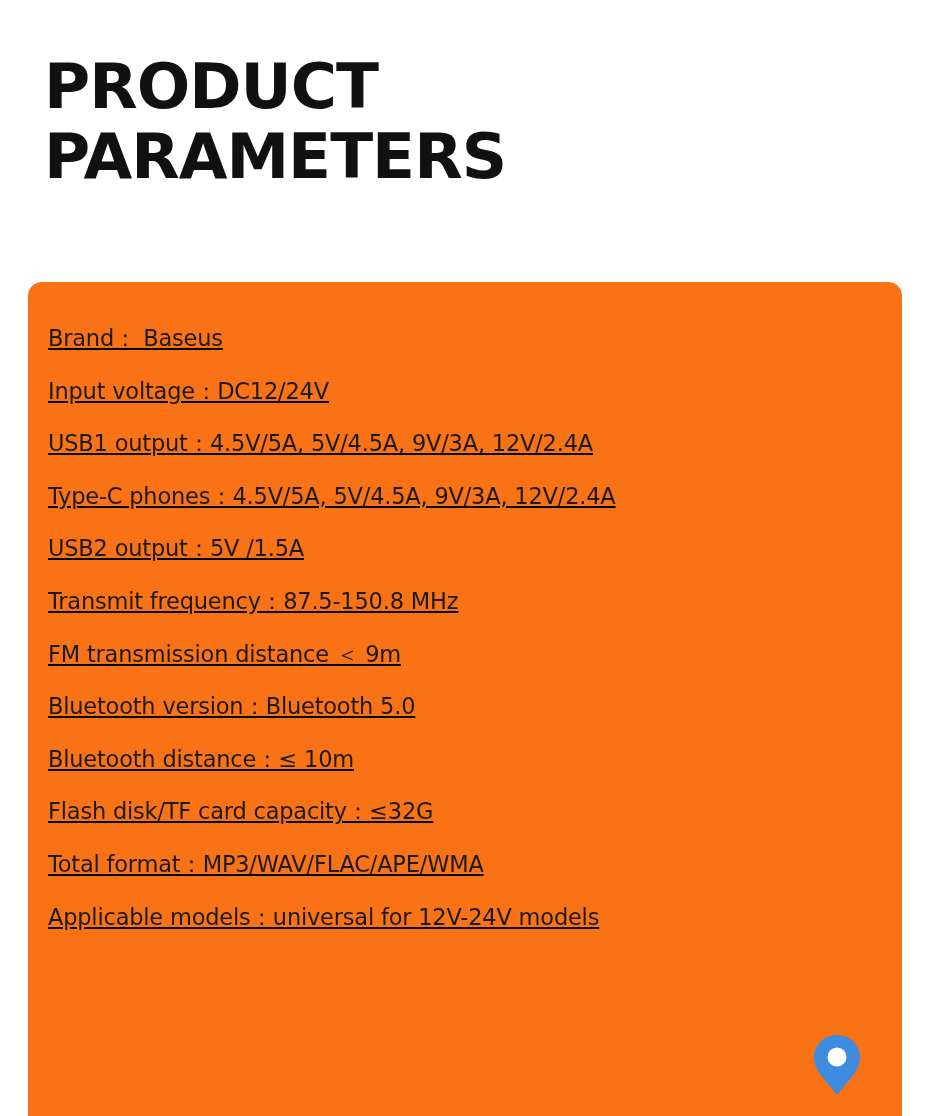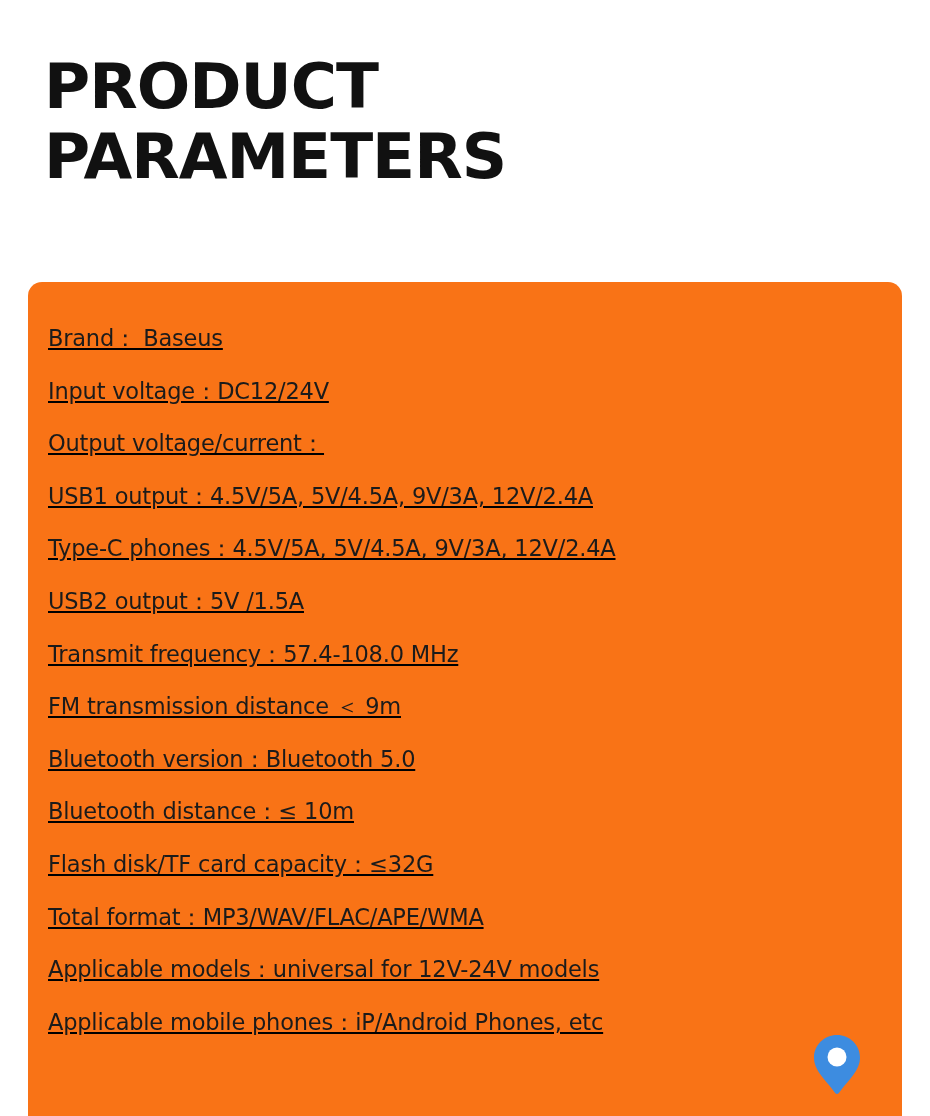--- a/index.html
+++ b/index.html
@@ -78,32 +78,30 @@
 
   <div class="title-block">
     <div class="title-line">PRODUCT</div>
     <div class="title-line">PARAMETERS</div>
   </div>
 
   <div class="spec-card">
     <ul class="spec-list">
       <li class="spec-item">Brand： Baseus</li>
       <li class="spec-item">Input voltage：DC12/24V</li>
-      <li class="spec-item">Output voltage/current：</li>
       <li class="spec-item">USB1 output：4.5V/5A, 5V/4.5A, 9V/3A, 12V/2.4A</li>
       <li class="spec-item">Type-C phones：4.5V/5A, 5V/4.5A, 9V/3A, 12V/2.4A</li>
       <li class="spec-item">USB2 output：5V /1.5A</li>
-      <li class="spec-item">Transmit frequency：57.4-108.0 MHz</li>
+      <li class="spec-item">Transmit frequency：87.5-150.8 MHz</li>
       <li class="spec-item">FM transmission distance ＜ 9m</li>
       <li class="spec-item">Bluetooth version：Bluetooth 5.0</li>
       <li class="spec-item">Bluetooth distance：≤ 10m</li>
       <li class="spec-item">Flash disk/TF card capacity：≤32G</li>
       <li class="spec-item">Total format：MP3/WAV/FLAC/APE/WMA</li>
       <li class="spec-item">Applicable models：universal for 12V-24V models</li>
-      <li class="spec-item">Applicable mobile phones：iP/Android Phones, etc</li>
     </ul>
 
     <div class="pin-icon">
       <svg viewBox="0 0 54 62" width="54" height="62" xmlns="http://www.w3.org/2000/svg">
         <path d="M27 1C14.3 1 4 11.1 4 23.6c0 6.4 2.7 11.8 6.6 17.2 3.6 5 8.2 9.8 11.9 14.6 1.9 2.5 3.2 4.6 4.5 4.6s2.6-2.1 4.5-4.6c3.7-4.8 8.3-9.6 11.9-14.6 3.9-5.4 6.6-10.8 6.6-17.2C50 11.1 39.7 1 27 1z" fill="#3d8ce0"></path>
         <circle cx="27" cy="23" r="9.5" fill="#ffffff"></circle>
       </svg>
     </div>
   </div>
 

